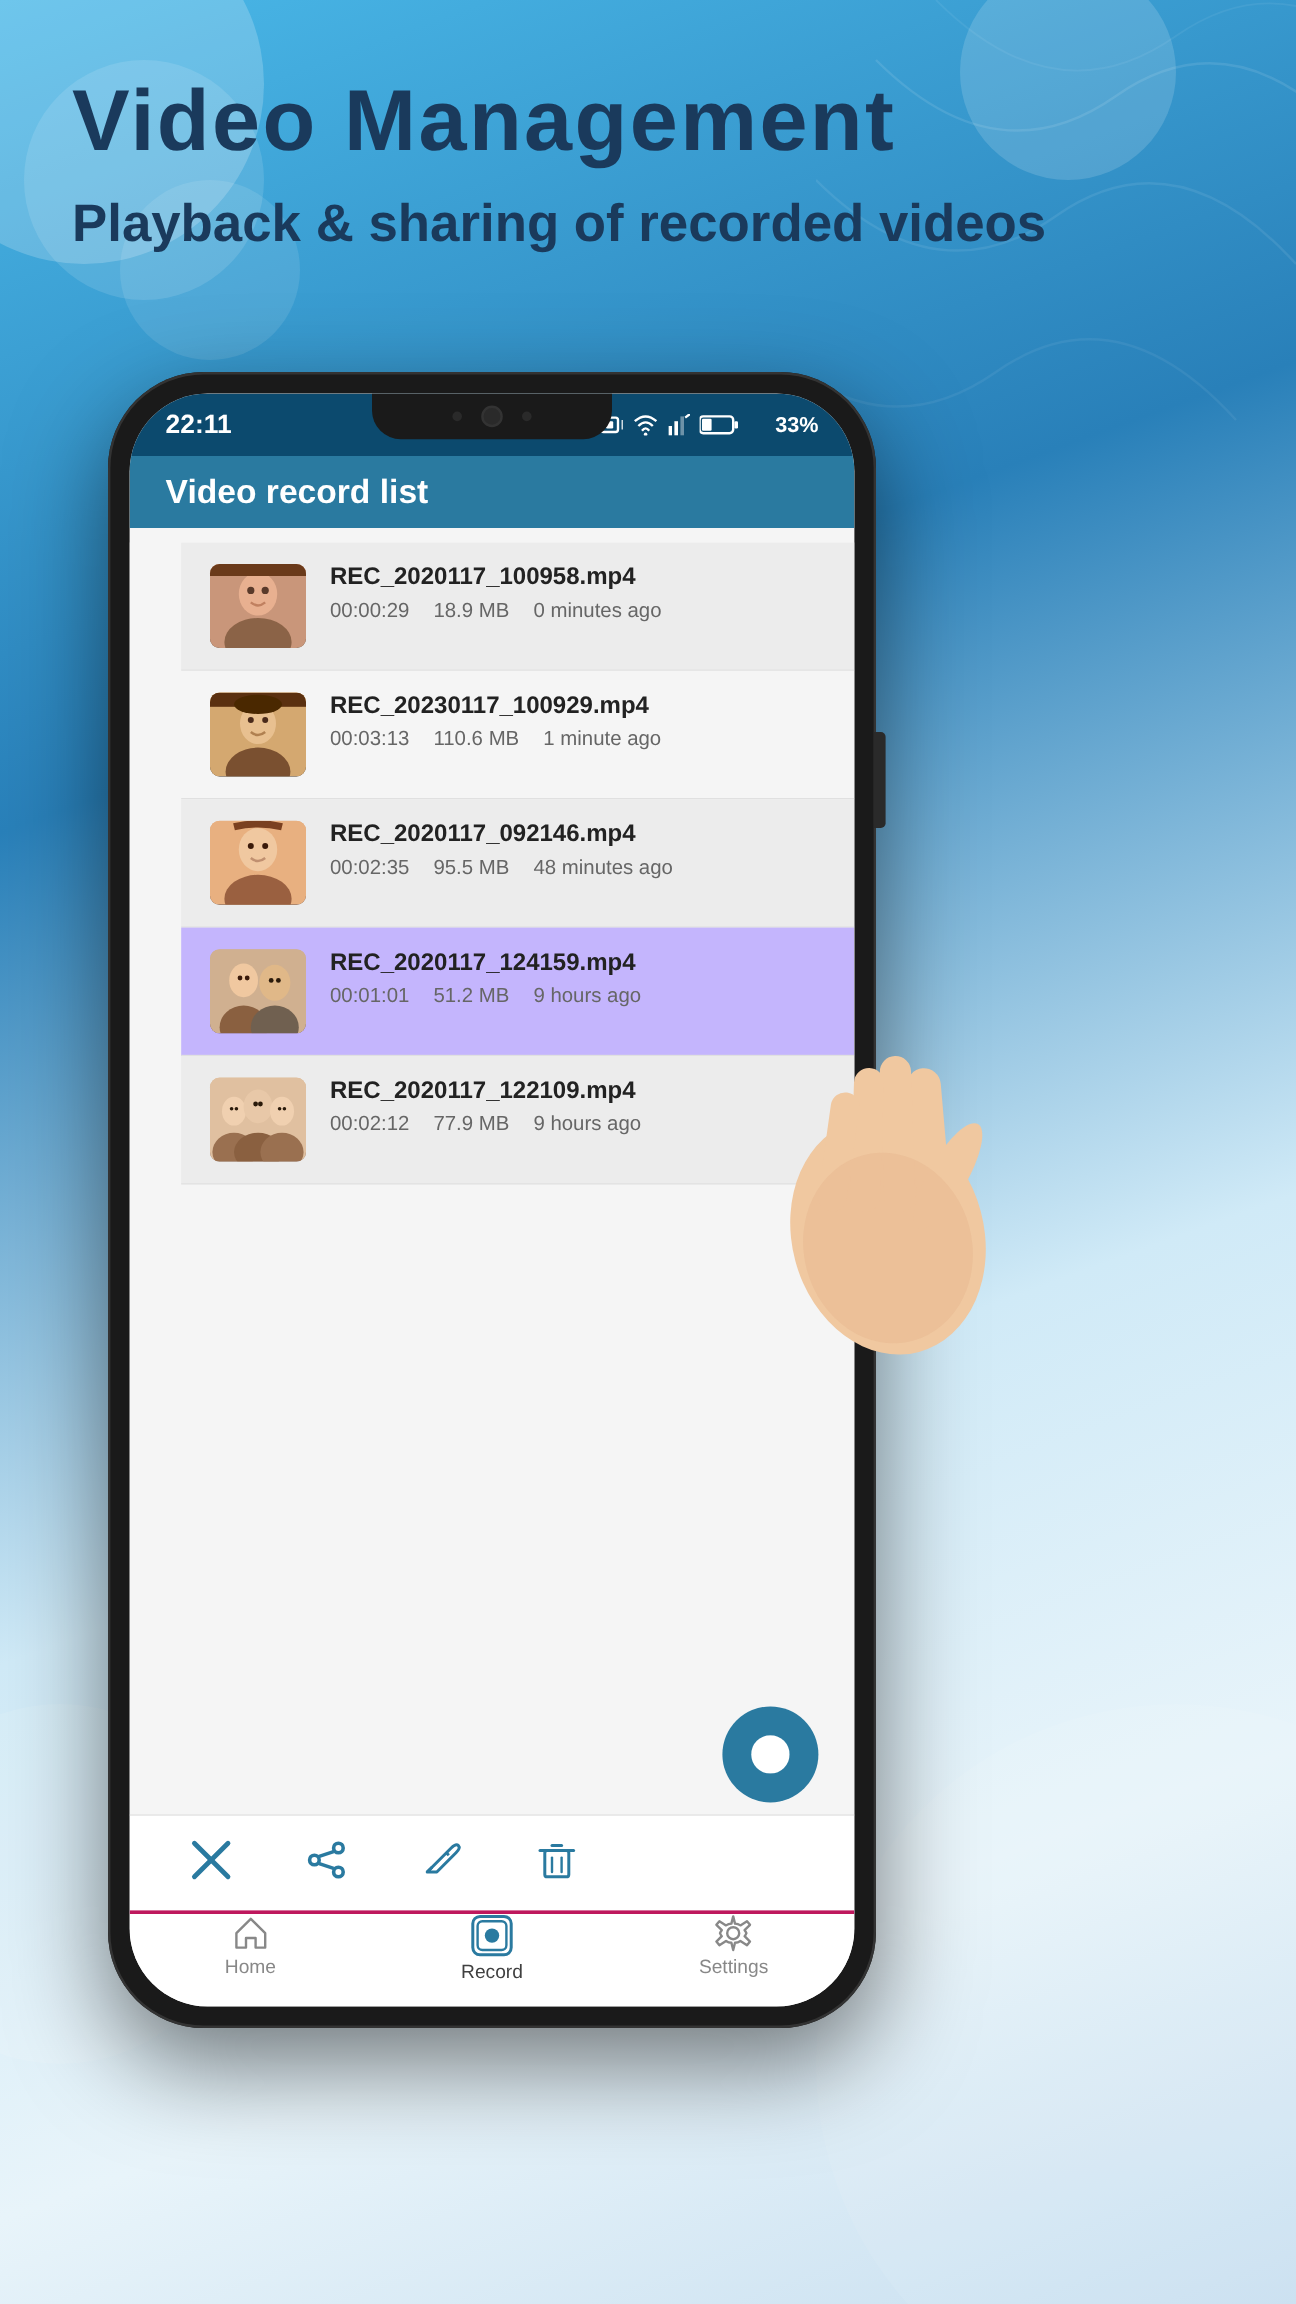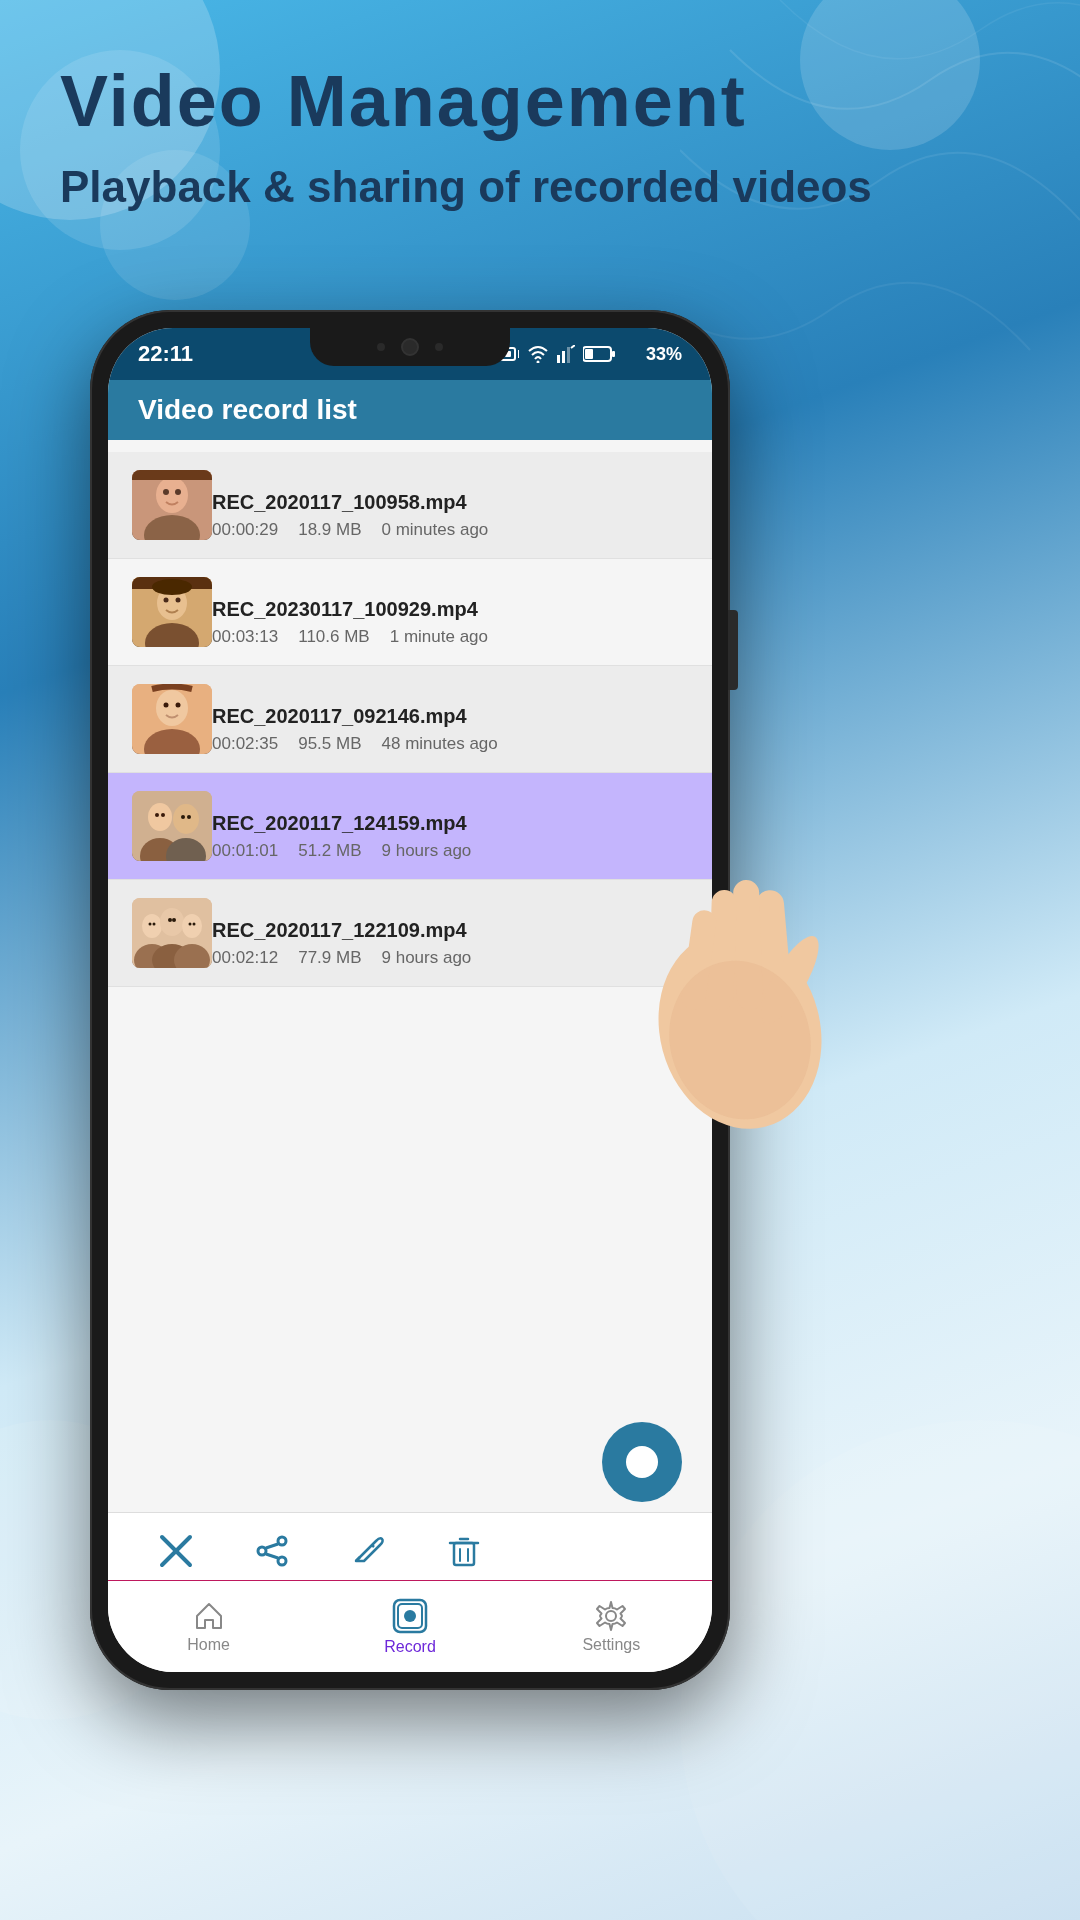--- a/index.html
+++ b/index.html
@@ -143,24 +143,26 @@
     
     .video-list {
       position: absolute;
       top: 124px; left: 0; right: 0;
       bottom: 160px;
       overflow: hidden;
       background: #f5f5f5;
     }
     .video-item {
       display: flex;
-      align-items: flex-end;
+      align-items: flex-start;
       padding: 18px 24px;
       border-bottom: 1px solid #e0e0e0;
       background: white;
+      gap: 20px;
+      margin-left: 43px;
     }
     .video-item:nth-child(odd) {
       background: #ececec;
     }
     .video-thumbnail {
       width: 80px;
       height: 70px;
       border-radius: 8px;
       flex-shrink: 0;
       overflow: hidden;
@@ -219,39 +221,38 @@
       width: 32px; height: 32px;
       background: white;
       border-radius: 50%;
       border: 4px solid rgba(255,255,255,0.5);
     }
 
     
     .bottom-nav {
       position: absolute;
       bottom: 0; left: 0; right: 0;
-      height: 92px;
+      height: 80px;
       background: white;
       display: flex;
-      align-items: center;
-      border-top: 1px solid #be185d;
+      border-top: 3px solid #be185d;
     }
     .nav-item {
       flex: 1;
       display: flex;
       flex-direction: column;
       align-items: center;
       gap: 4px;
       cursor: pointer;
     }
     .nav-label {
       font-size: 16px;
       color: #888;
     }
-    .nav-label.active { color: #6d28d9; }
+    .nav-label.active { color: #404040; }
 
     
     .phone-side-btn {
       position: absolute;
       right: -8px;
       top: 300px;
       width: 10px;
       height: 80px;
       background: #2a2a2a;
       border-radius: 0 4px 4px 0;

